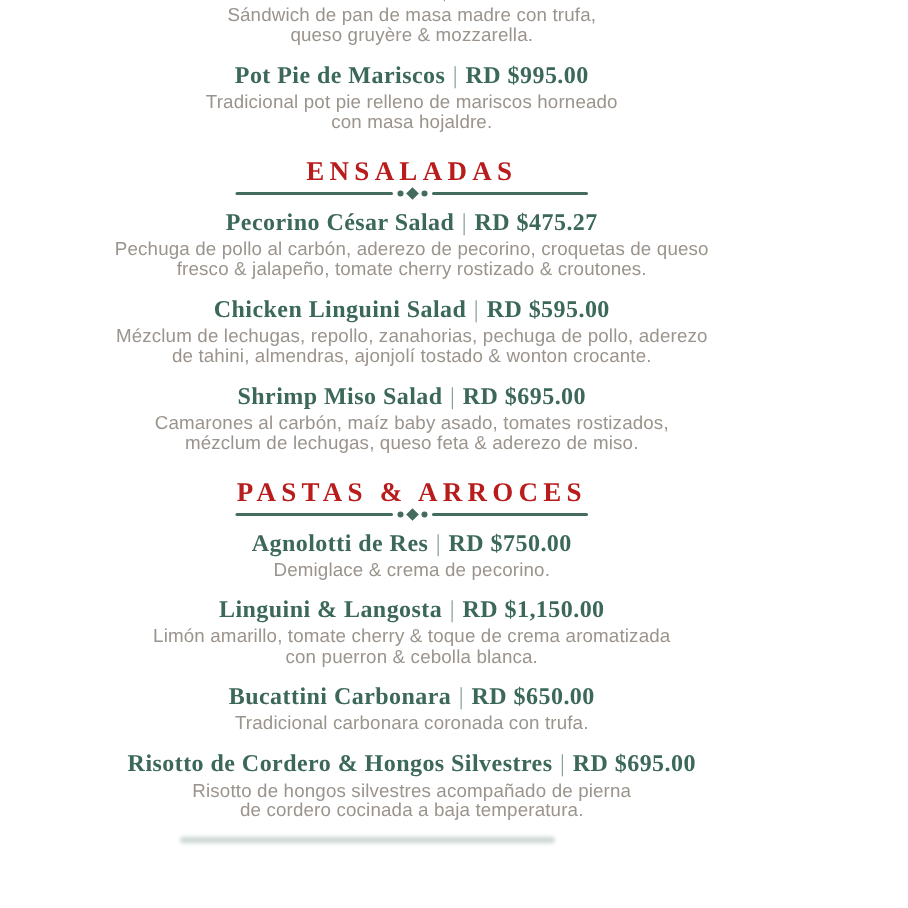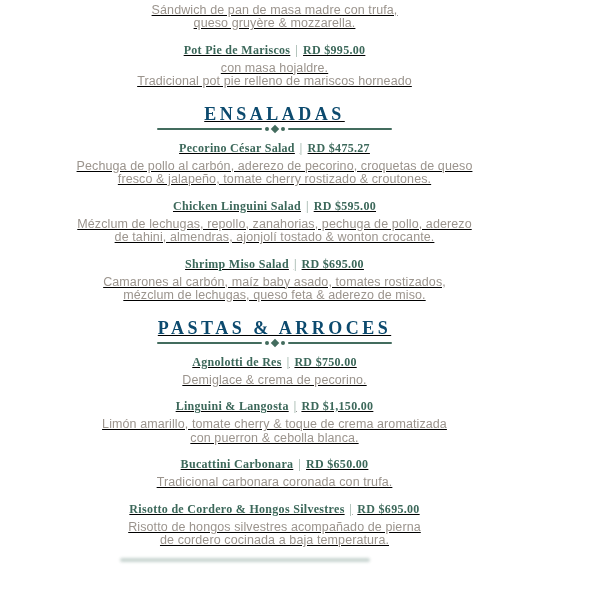--- a/index.html
+++ b/index.html
@@ -4,53 +4,52 @@
 <style>
   html, body { margin: 0; padding: 0; }
   body {
     width: 605px; height: 605px; overflow: hidden;
     background: #ffffff;
     font-family: "Liberation Sans", sans-serif;
   }
   .menu-page {
     width: 549px; height: 605px; overflow: hidden;
     position: relative;
-    text-decoration: underline;
   }
   .menu {
     width: 540px; margin: 0 auto;
     text-align: center;
   }
   .item { margin-bottom: 10px; }
   .partial-top { margin-top: -17.5px; }
   .item-title {
     font-family: "Liberation Serif", "DejaVu Serif", serif;
     font-weight: 700;
-    font-size: 12px; line-height: 19px;
+    font-size: 16px; line-height: 19px;
     color: #3c685a;
     letter-spacing: 0.3px;
   }
   .item-title .sep {
     color: #87a295;
     font-weight: 400;
     margin: 0 5px;
   }
   .item-desc {
     margin-top: 2px;
     font-size: 12.5px; line-height: 13.5px;
     color: #9b948d;
     letter-spacing: 0.1px;
   }
   .section { margin: 16px 0 6px; }
   .section-label {
     font-family: "Liberation Serif", "DejaVu Serif", serif;
     font-weight: 700;
     font-size: 18px; line-height: 18px;
     letter-spacing: 3.5px;
-    color: #0c4a6e;
+    color: #b91c1c;
   }
   .divider {
     display: flex; align-items: center; justify-content: center;
     width: 235px; margin: 3px auto 0; height: 7px;
   }
   .divider .line {
     flex: 1; height: 2px; background: #436c5e; border-radius: 2px;
   }
   .divider .dot {
     width: 4px; height: 4px; border-radius: 50%;
@@ -75,22 +74,22 @@
       <div class="item partial-top">
         <div class="item-title"><span>Crema de Tomate</span><span class="sep">|</span><span>RD $655.00</span></div>
         <div class="item-desc">
           <div>Sándwich de pan de masa madre con trufa,</div>
           <div>queso gruyère &amp; mozzarella.</div>
         </div>
       </div>
       <div class="item">
         <div class="item-title"><span>Pot Pie de Mariscos</span><span class="sep">|</span><span>RD $995.00</span></div>
         <div class="item-desc">
+          <div>Tradicional pot pie relleno de mariscos horneado</div>
           <div>con masa hojaldre.</div>
-          <div>Tradicional pot pie relleno de mariscos horneado</div>
         </div>
       </div>
       <div class="section">
         <div class="section-label">ENSALADAS</div>
         <div class="divider">
           <span class="line"></span>
           <span class="dot"></span>
           <span class="diamond"></span>
           <span class="dot"></span>
           <span class="line"></span>

